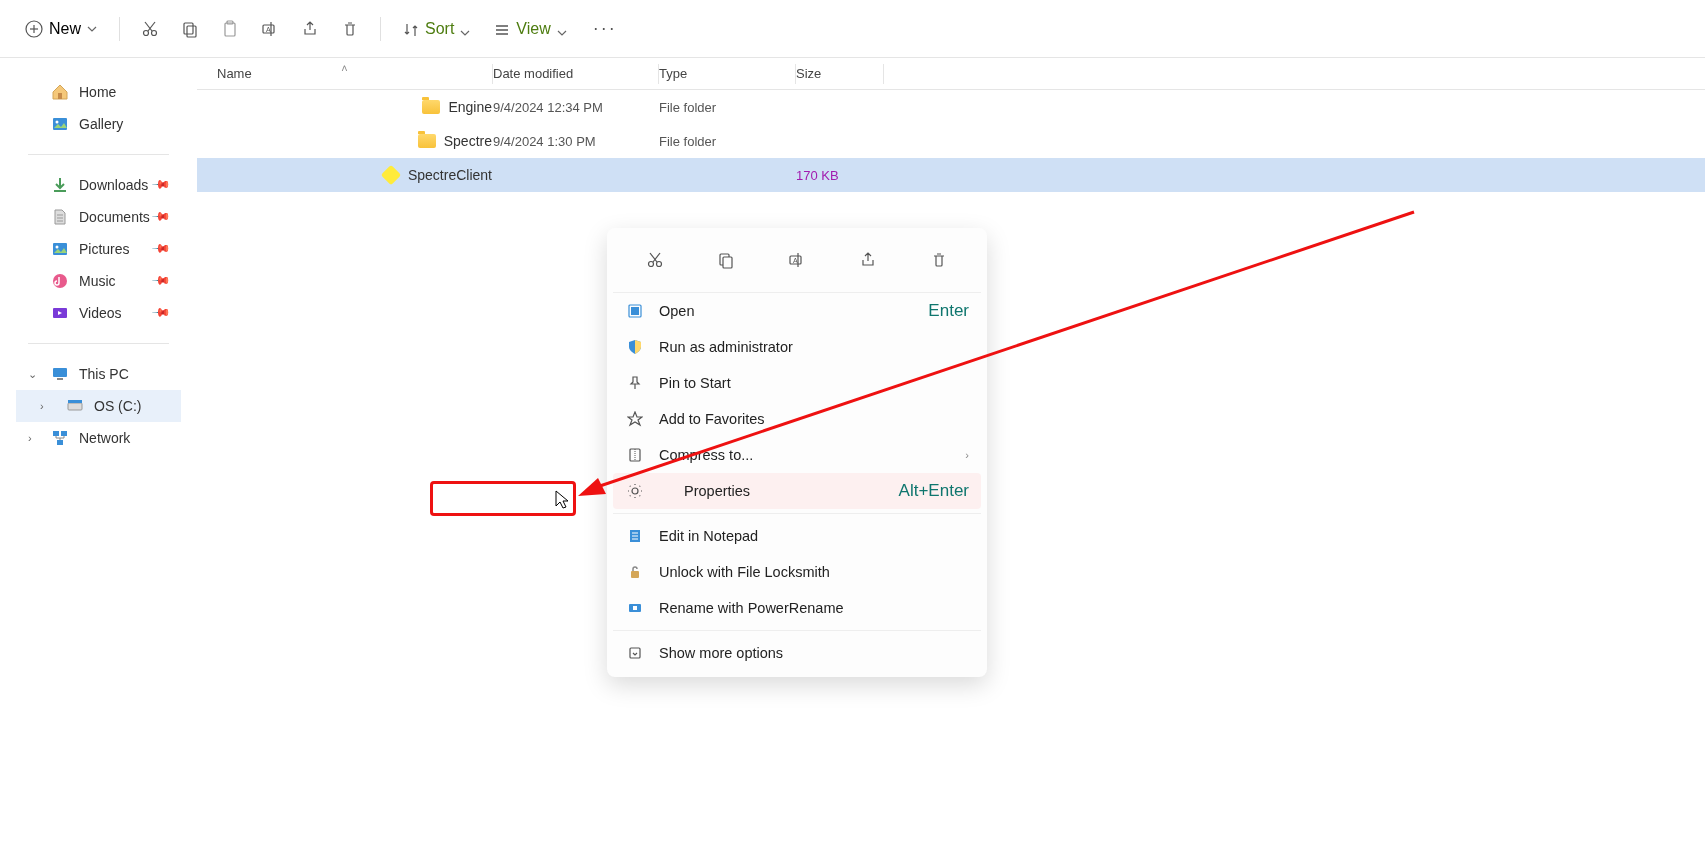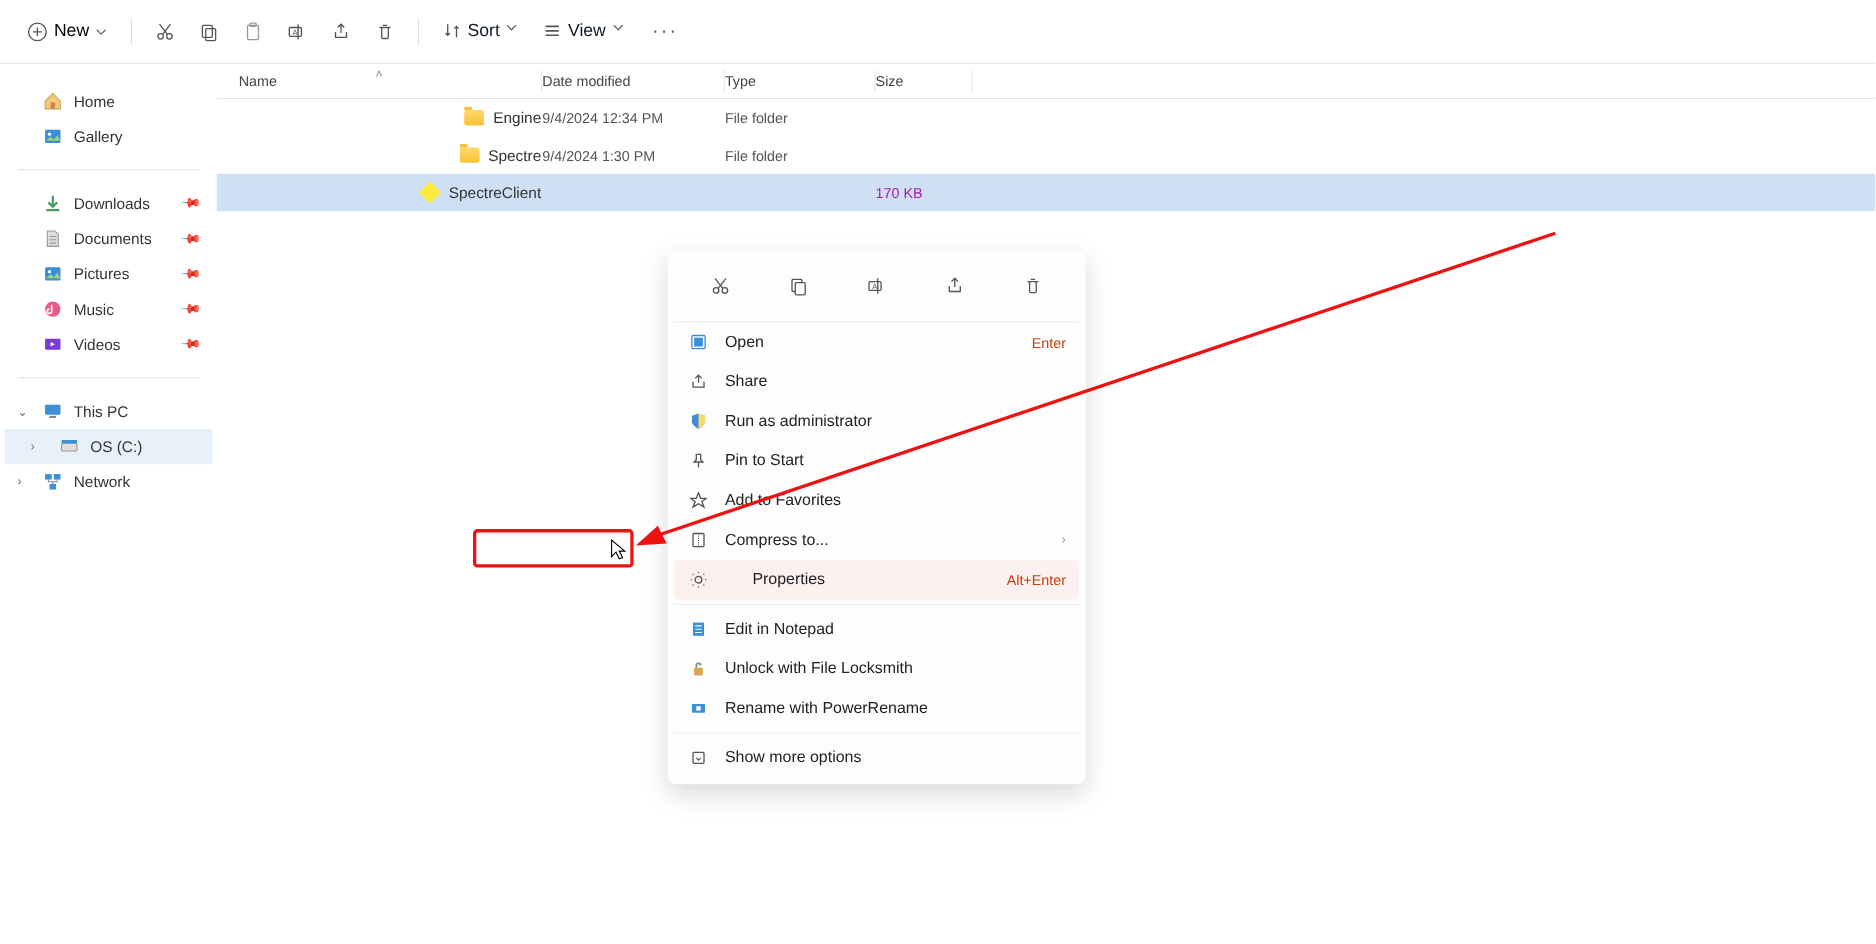--- a/index.html
+++ b/index.html
@@ -3,25 +3,25 @@
 <meta charset="utf-8">
 <style>
 * { margin: 0; padding: 0; box-sizing: border-box; font-family: 'Segoe UI', sans-serif; }
 body { background: #ffffff; width: 1705px; height: 858px; overflow: hidden; position: relative; }
 
 
 .toolbar { height: 58px; display: flex; align-items: center; padding: 0 15px; border-bottom: 1px solid #e5e5e5; gap: 4px; }
 .new-btn { display: flex; align-items: center; gap: 6px; padding: 6px 10px; border-radius: 4px; cursor: pointer; }
 .toolbar-sep { width: 1px; height: 24px; background: #e0e0e0; margin: 0 8px; }
 .toolbar-icon-btn { width: 36px; height: 36px; display: flex; align-items: center; justify-content: center; border-radius: 4px; cursor: pointer; color: #555; }
-.sort-btn, .view-btn { display: flex; align-items: flex-start; gap: 6px; padding: 6px 10px; border-radius: 4px; cursor: pointer; color: #0f172a; }
+.sort-btn, .view-btn { display: flex; align-items: flex-end; gap: 6px; padding: 6px 10px; border-radius: 4px; cursor: pointer; color: #4d7c0f; }
 
 
 .main-area { display: flex; height: calc(858px - 58px); }
-.sidebar { width: 197px; padding: 10px 4px; overflow-y: auto; text-align: center; }
+.sidebar { width: 197px; padding: 10px 16px; overflow-y: auto; text-align: center; }
 .sidebar-group { padding: 8px 0; }
 .sidebar-divider { height: 1px; background: #e5e5e5; margin: 6px 12px; }
 .sidebar-item { display: flex; align-items: center; padding: 7px 12px 7px 35px; cursor: pointer; position: relative; font-size: 14px; color: #333; }
 .sidebar-item.indent { padding-left: 40px; }
 .sidebar-item.selected { background: #e8f0fa; }
 .sidebar-item .chev { position: absolute; left: 12px; font-size: 11px; color: #666; }
 .sidebar-item .icon { width: 18px; height: 18px; margin-right: 10px; display:inline-flex; align-items:center; justify-content:center; }
 .pin-icon { margin-left: auto; color: #888; font-size: 12px; transform: rotate(45deg); }
 
 
@@ -42,21 +42,21 @@
 .folder-icon { width: 18px; height: 14px; background: linear-gradient(#ffd86b, #f8c23a); border-radius: 2px; position: relative; }
 .folder-icon::before { content:''; position:absolute; top:-3px; left:0; width:7px; height:3px; background:#f8c23a; border-radius:1px 1px 0 0; }
 .app-icon { width: 18px; height: 18px; background: #ffeb3b; border-radius: 3px; transform: rotate(45deg); scale: 0.8; }
 
 
 .context-menu { position: absolute; left: 410px; top: 170px; width: 380px; background: #fdfdfd; border-radius: 8px; box-shadow: 0 8px 24px rgba(0,0,0,0.15); padding: 6px; z-index: 100; }
 .ctx-quick-row { display: flex; justify-content: space-around; padding: 8px 6px 14px; border-bottom: 1px solid #eee; }
 .ctx-quick-btn { width: 36px; height: 36px; display: flex; align-items: center; justify-content: center; border-radius: 4px; cursor: pointer; color: #555; }
 .ctx-item { display: flex; align-items: center; padding: 8px 12px; border-radius: 4px; cursor: pointer; font-size: 14.5px; color: #222; position: relative; }
 .ctx-item .ctx-icon { width: 20px; height: 20px; margin-right: 14px; display:inline-flex; align-items:center; justify-content:center; color:#555; }
-.ctx-shortcut { margin-left: auto; color: #c2410c; font-size: 13px; }
+.ctx-shortcut { margin-left: auto; color: #0f766e; font-size: 17px; }
 .ctx-submenu-arrow { margin-left: auto; color: #888; font-size: 11px; }
 .ctx-divider { height: 1px; background: #eee; margin: 4px 0; }
 .ctx-item.highlighted { background: #fdf0f0; gap: 25px; }
 
 
 .red-box { position: absolute; border: 3px solid #e11; border-radius: 4px; pointer-events: none; z-index: 200; }
 .red-arrow { position: absolute; pointer-events: none; z-index: 199; }
 
 svg { display: block; }
 </style>
@@ -349,28 +349,20 @@
               <rect x="2" y="2" width="12" height="12" rx="1" fill="none" stroke="#3a8fd8" stroke-width="1.2"></rect>
               <rect x="4" y="4" width="8" height="8" fill="#3a8fd8"></rect>
             </svg>
           </span>
         <span>Open</span>
         <span class="ctx-shortcut">Enter</span>
       </div>
       <div class="ctx-item">
         <span class="ctx-icon">
             <svg width="16" height="16" viewBox="0 0 16 16">
-              <path d="M3 8 v5 h10 v-5 M8 2 v7 M5 5 l3-3 l3 3" fill="none" stroke="#555" stroke-width="1.2"></path>
-            </svg>
-          </span>
-        <span>Share</span>
-      </div>
-      <div class="ctx-item">
-        <span class="ctx-icon">
-            <svg width="16" height="16" viewBox="0 0 16 16">
               <path d="M8 1 L14 3 V8 C14 12 8 15 8 15 C8 15 2 12 2 8 V3 Z" fill="#3a8fd8"></path>
               <path d="M8 1 L14 3 V8 C14 12 8 15 8 15 V1 Z" fill="#ffd86b"></path>
             </svg>
           </span>
         <span>Run as administrator</span>
       </div>
       <div class="ctx-item">
         <span class="ctx-icon">
             <svg width="16" height="16" viewBox="0 0 16 16">
               <path d="M6 2 h4 v5 l2 2 H4 l2-2 Z M8 9 v5" fill="none" stroke="#555" stroke-width="1.2"></path>

